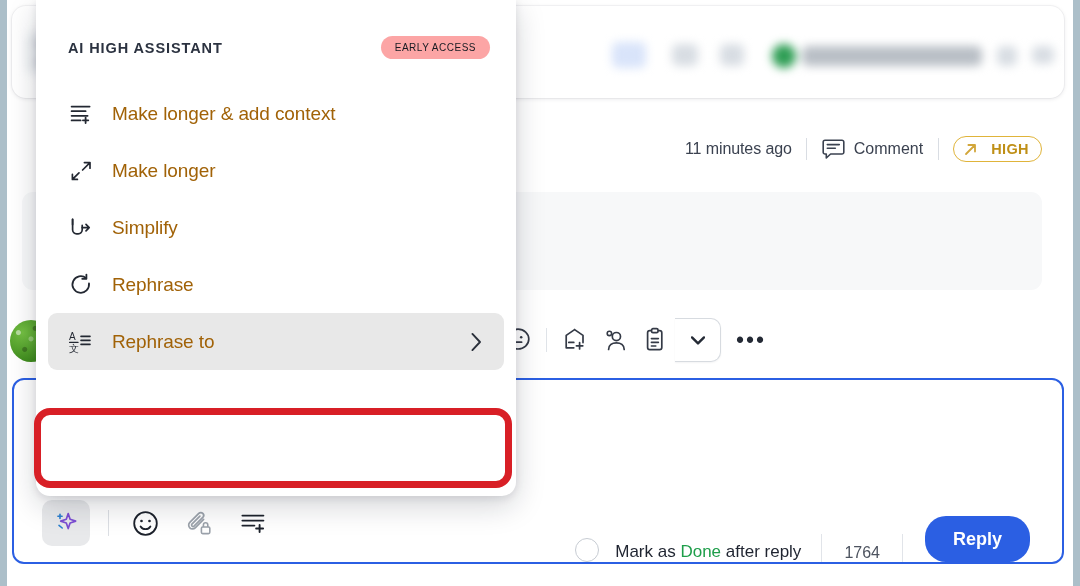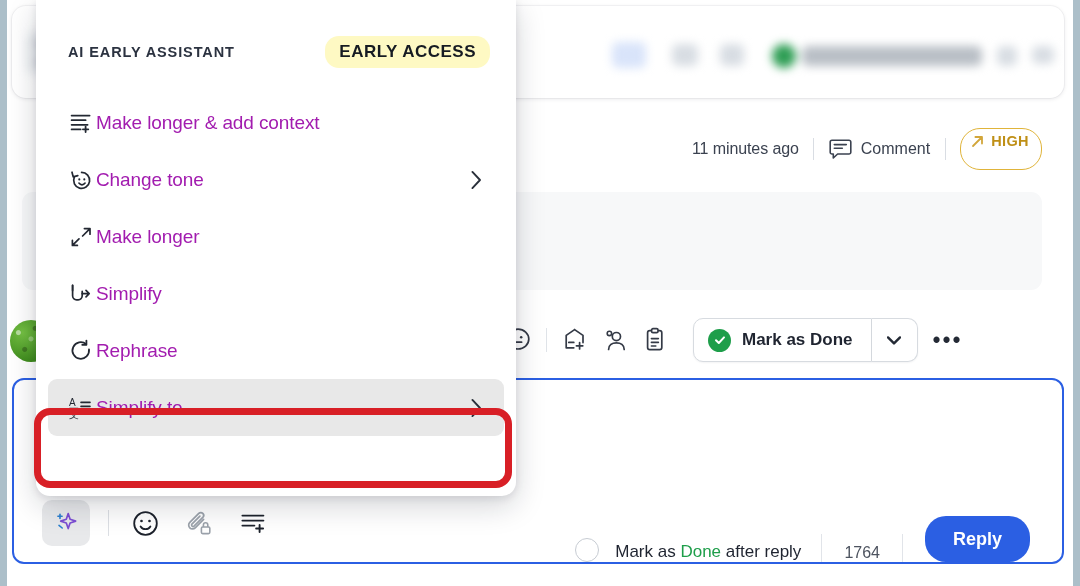--- a/index.html
+++ b/index.html
@@ -80,24 +80,24 @@
     font-size: 16px; color: #3b4250; letter-spacing: -.1px;
     padding-right: 14px;
   }
   .meta-sep { width: 1px; height: 22px; background: #d9dde3; }
   .meta-comment {
     display: flex; align-items: center; gap: 9px;
     padding: 0 15px;
     font-size: 16px; color: #3b4250; text-align: center;
   }
   .badge-high {
-    display: inline-flex; align-items: center; gap: 6px;
+    display: inline-flex; align-items: center; gap: 13px;
     margin-left: 14px;
     border: 1.6px solid #e0b43a; border-radius: 20px;
-    padding: 4px 12px 20px 9px;
+    padding: 4px 12px 4px 9px;
     color: #bf8f16; font-weight: bold; font-size: 14.5px;
     letter-spacing: .4px;
   }
 
   .msg-bubble {
     position: absolute; left: 10px; top: 84px; right: 22px; height: 98px;
     background: #f7f8f9; border-radius: 11px;
   }
   .msg-text {
     position: absolute; left: 18px; top: 24px;
@@ -215,41 +215,41 @@
   }
   .ai-menu-head {
     display: flex; align-items: center; justify-content: space-between;
     padding: 36px 26px 0 32px;
   }
   .ai-menu-title {
     font-size: 14.5px; font-weight: bold; color: #2b3240;
     letter-spacing: .9px;
   }
   .badge-early {
-    background: #fef9c3; color: #161b22;
-    font-size: 17px; font-weight: bold; letter-spacing: .5px;
+    background: #fca5a5; color: #161b22;
+    font-size: 10px; font-weight: normal; letter-spacing: .5px;
     border-radius: 14px; padding: 6px 14px;
   }
   .ai-items { margin-top: 26px; }
   .ai-item {
     position: relative;
     display: flex; align-items: center;
     height: 57px;
     margin: 0 12px;
     padding-left: 18px;
     border-radius: 9px;
     cursor: pointer;
   }
   .ai-item.selected { background: #e8e8e8; }
   .ai-item-icon {
     width: 30px; height: 30px; display: flex; align-items: center; justify-content: center;
     color: #232832; flex: 0 0 30px;
   }
   .ai-item-label {
-    font-size: 19px; color: #a21caf; letter-spacing: -.1px; text-align: right;
+    margin-left: 16px; font-size: 19px; color: #a16207; letter-spacing: -.1px; text-align: right;
   }
   .ai-item-chev {
     position: absolute; right: 22px; top: 50%; transform: translateY(-50%);
     color: #2a303b;
   }
 
   
   .red-ring {
     position: absolute; left: 34px; top: 408px; width: 478px; height: 80px;
     border: 7px solid #d81f26; border-radius: 16px;
@@ -344,28 +344,20 @@
       </svg>
     </div>
     <div class="icon-btn">
       <svg width="26" height="26" viewBox="0 0 26 26" fill="none">
         <rect x="5.6" y="3.6" width="14.2" height="19" rx="2.2" stroke="#343a46" stroke-width="1.7"></rect>
         <rect x="9.6" y="1.6" width="6.4" height="4" rx="1.4" stroke="#343a46" stroke-width="1.7" fill="#fff"></rect>
         <path d="M9.4 11.6h7M9.4 15.4h7M9.4 19h4.4" stroke="#343a46" stroke-width="1.6" stroke-linecap="round"></path>
       </svg>
     </div>
 
-    <div class="btn-done">
-      <span class="done-check">
-        <svg width="14" height="14" viewBox="0 0 14 14" fill="none">
-          <path d="M3 7.2 5.8 10 11 4.4" stroke="#fff" stroke-width="2" stroke-linecap="round" stroke-linejoin="round"></path>
-        </svg>
-      </span>
-      <span>Mark as Done</span>
-    </div>
     <div class="btn-done-caret">
       <span>
         <svg width="14" height="9" viewBox="0 0 14 9">
             <path d="M1 1.4 7 7.4l6-6" fill="none" stroke="#242a35" stroke-width="2.4" stroke-linecap="round" stroke-linejoin="round"></path>
           </svg>
       </span>
     </div>
     <div class="btn-more">
       <span>•••</span>
     </div>
@@ -411,53 +403,36 @@
         <span class="comp-vsep" style="margin-left:20px"></span>
         <span class="count">1764</span>
         <span class="comp-vsep"></span>
         <button class="btn-reply">Reply</button>
       </div>
     </div>
   </div>
 
   <div class="ai-menu">
     <div class="ai-menu-head">
-      <span class="ai-menu-title">AI EARLY ASSISTANT</span>
+      <span class="ai-menu-title">AI HIGH ASSISTANT</span>
       <span class="badge-early">EARLY ACCESS</span>
     </div>
 
     <div class="ai-items">
 
       <div class="ai-item">
         <span class="ai-item-icon">
           <svg width="24" height="24" viewBox="0 0 24 24" fill="none">
             <path d="M2.6 4.6h18M2.6 9.2h14M2.6 13.8h16M2.6 18.4h9" stroke="#232832" stroke-width="1.8" stroke-linecap="round"></path>
             <path d="M16.6 15.6v5.4M13.9 18.3h5.4" stroke="#232832" stroke-width="1.8" stroke-linecap="round"></path>
           </svg>
         </span>
         <span class="ai-item-label">Make longer &amp; add context</span>
       </div>
 
-      <div class="ai-item">
-        <span class="ai-item-icon">
-          <svg width="24" height="24" viewBox="0 0 24 24" fill="none">
-            <path d="M12.6 4.4a8 8 0 1 1-7.3 4.8" stroke="#232832" stroke-width="1.7" stroke-linecap="round"></path>
-            <path d="M3 4.2l1.2 4.7 4.6-1.3" stroke="#232832" stroke-width="1.7" stroke-linecap="round" stroke-linejoin="round"></path>
-            <circle cx="10.3" cy="11.4" r="1.05" fill="#232832"></circle>
-            <circle cx="15.3" cy="11.4" r="1.05" fill="#232832"></circle>
-            <path d="M9.9 15.1c.9 1.2 2 1.8 3.1 1.8s2.2-.6 3.1-1.8" stroke="#232832" stroke-width="1.6" stroke-linecap="round"></path>
-          </svg>
-        </span>
-        <span class="ai-item-label">Change tone</span>
-        <span class="ai-item-chev">
-          <svg width="11" height="19" viewBox="0 0 11 19">
-              <path d="M1.4 1.4 9 9.5l-7.6 8.1" fill="none" stroke="#2a303b" stroke-width="1.9" stroke-linecap="round" stroke-linejoin="round"></path>
-            </svg>
-        </span>
-      </div>
 
       <div class="ai-item">
         <span class="ai-item-icon">
           <svg width="24" height="24" viewBox="0 0 24 24" fill="none">
             <path d="M21 3.6 13.6 11M21 3.6h-5.6M21 3.6v5.6" stroke="#232832" stroke-width="1.7" stroke-linecap="round" stroke-linejoin="round"></path>
             <path d="M3.4 20.4 10 13.8M3.4 20.4h5M3.4 20.4v-5" stroke="#232832" stroke-width="1.7" stroke-linecap="round" stroke-linejoin="round"></path>
           </svg>
         </span>
         <span class="ai-item-label">Make longer</span>
       </div>
@@ -486,21 +461,21 @@
 
       <div class="ai-item selected">
         <span class="ai-item-icon">
           <svg width="26" height="24" viewBox="0 0 26 24" fill="none">
             <text x="1" y="10" font-family="Liberation Sans, sans-serif" font-size="10" fill="#232832">A</text>
             <text x="1" y="21.5" font-family="Liberation Sans, sans-serif" font-size="10" fill="#232832">文</text>
             <path d="M1.6 12.4h8.4" stroke="#232832" stroke-width="1.3" stroke-linecap="round"></path>
             <path d="M13 6.4h9M13 10.4h9M13 14.4h9" stroke="#232832" stroke-width="1.6" stroke-linecap="round"></path>
           </svg>
         </span>
-        <span class="ai-item-label">Simplify to</span>
+        <span class="ai-item-label">Rephrase to</span>
         <span class="ai-item-chev">
           <svg width="11" height="19" viewBox="0 0 11 19">
               <path d="M1.4 1.4 9 9.5l-7.6 8.1" fill="none" stroke="#2a303b" stroke-width="1.9" stroke-linecap="round" stroke-linejoin="round"></path>
             </svg>
         </span>
       </div>
 
     </div>
   </div>
 

